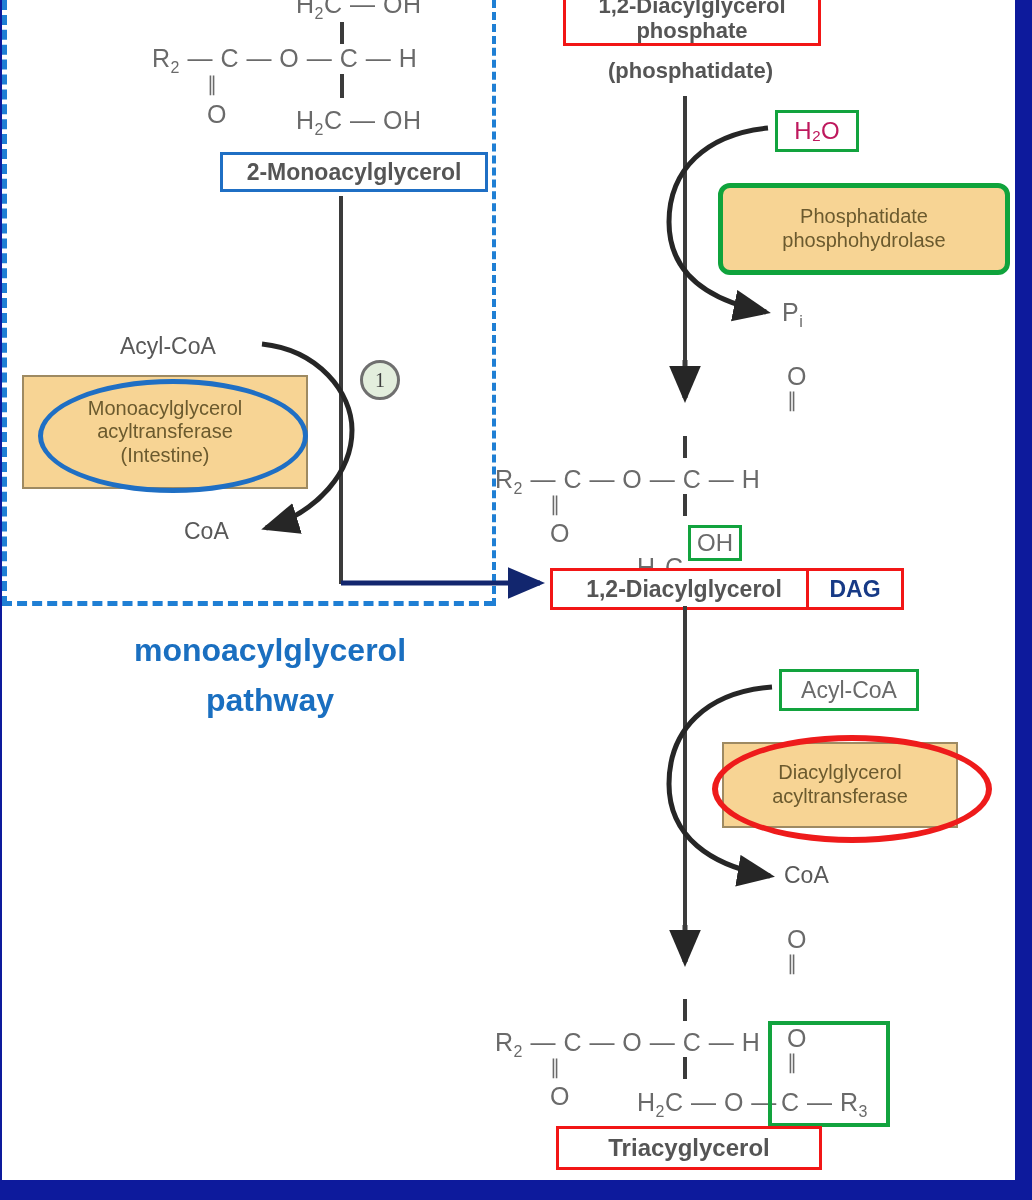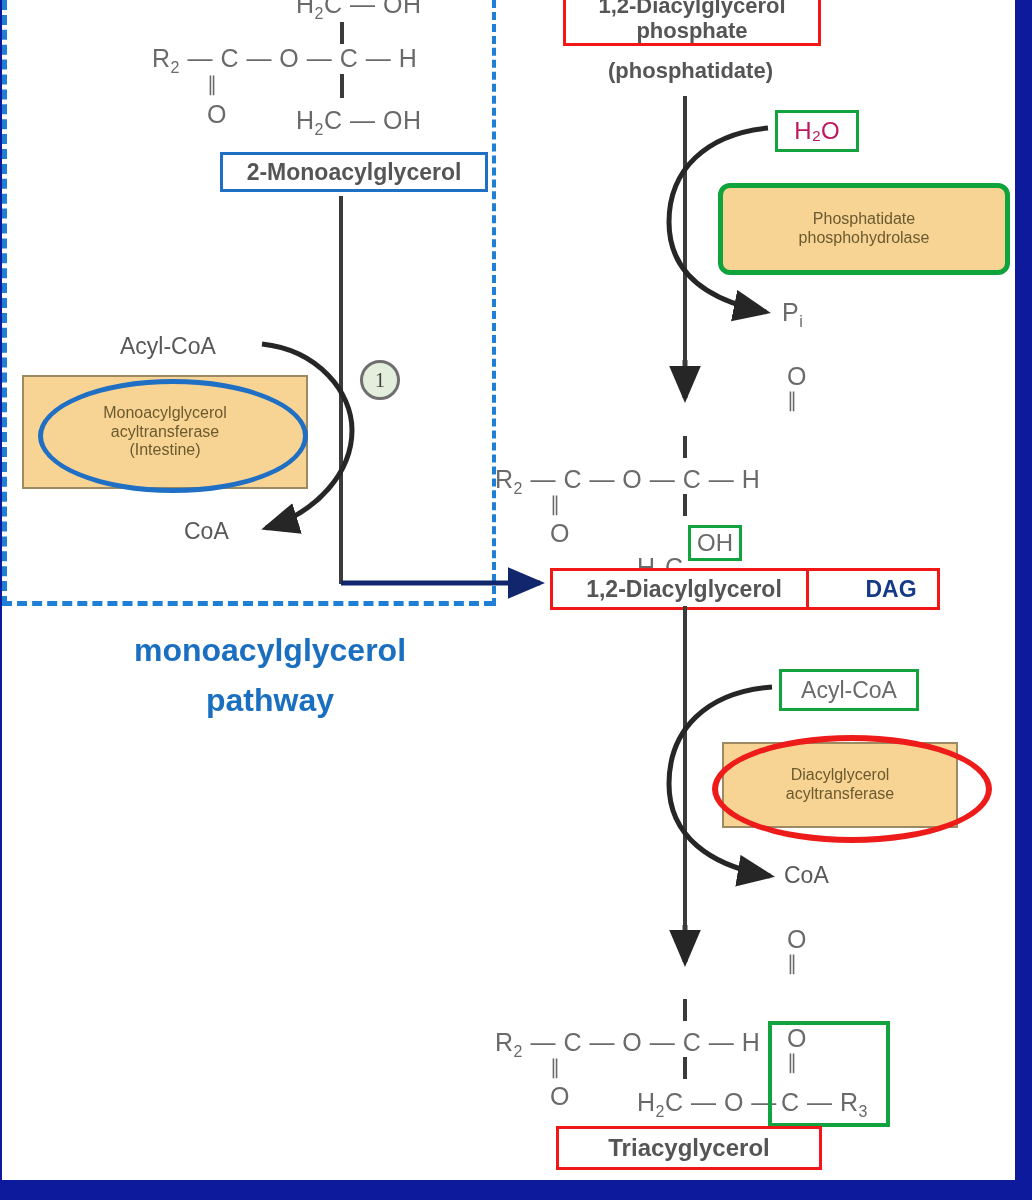--- a/index.html
+++ b/index.html
@@ -25,21 +25,21 @@
   
   .boxlabel{position:absolute;background:#fff;font-weight:bold;display:flex;align-items:center;justify-content:center;white-space:nowrap;}
   .box-blue{border:3px solid #1f6fc4;color:#555;}
   .box-red{border:3px solid #f21616;color:#555;}
   .box-green{border:3px solid #12a33e;color:#be185d;font-weight:normal;}
   .dag-tag{color:#173a86 !important;font-weight:bold;}
 
   
   .enzyme{position:absolute;background:#f7d494;border:2px solid #9e8a62;
           display:flex;flex-direction:column;align-items:center;justify-content:center;
-          color:#6b5a2e;font-size:16px;line-height:1.18;text-align:center;}
+          color:#6b5a2e;font-size:20px;line-height:1.18;text-align:center;}
   .enz-greenring{border:5px solid #0fa33c;border-radius:12px;background:#f7d494;}
 
   
   .ellipse{position:absolute;border-radius:50%;pointer-events:none;}
   .ell-blue{border:5px solid #1f6fc4;}
   .ell-red{border:6px solid #ee1b1b;}
 
   
   .vline{position:absolute;background:#3b3b3b;width:4px;}
   svg.ov{position:absolute;left:0;top:0;width:1032px;height:1200px;overflow:visible;}
@@ -143,21 +143,21 @@
   <div class="t chem" style="left:637px;top:553px;">
     <span>H</span><sub>2</sub><span>C</span>
   </div>
   <div class="boxlabel box-green" style="left:688px;top:525px;width:48px;height:30px;font-size:24px;color:#6a6a6a;">
     <span>OH</span>
   </div>
 
   <div class="boxlabel box-red" style="left:550px;top:568px;width:262px;height:36px;font-size:23px;">
     <span>1,2-Diacylglycerol</span>
   </div>
-  <div class="boxlabel box-red" style="left:806px;top:568px;width:92px;height:36px;font-size:23px;padding-left:36px;">
+  <div class="boxlabel box-red" style="left:806px;top:568px;width:92px;height:36px;font-size:23px;">
     <span class="dag-tag">DAG</span>
   </div>
 
   <div class="vline" style="left:683px;top:606px;height:352px;"></div>
 
   <div class="boxlabel box-green" style="left:779px;top:669px;width:134px;height:36px;font-size:23px;color:#6a6a6a;">
     <span>Acyl-CoA</span>
   </div>
   <div class="t lbl" style="left:784px;top:862px;">
     <span>CoA</span>

